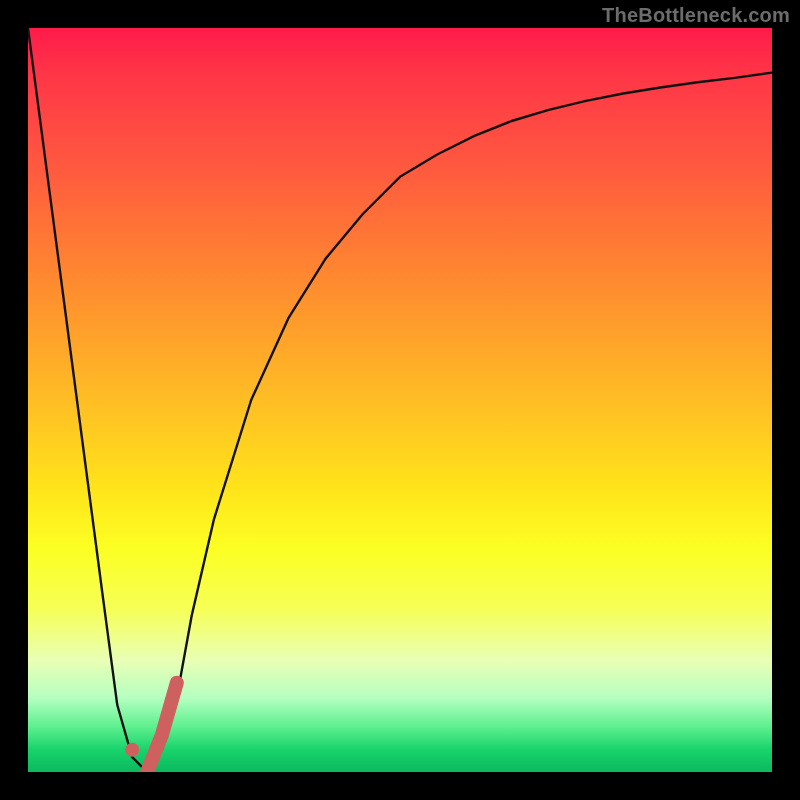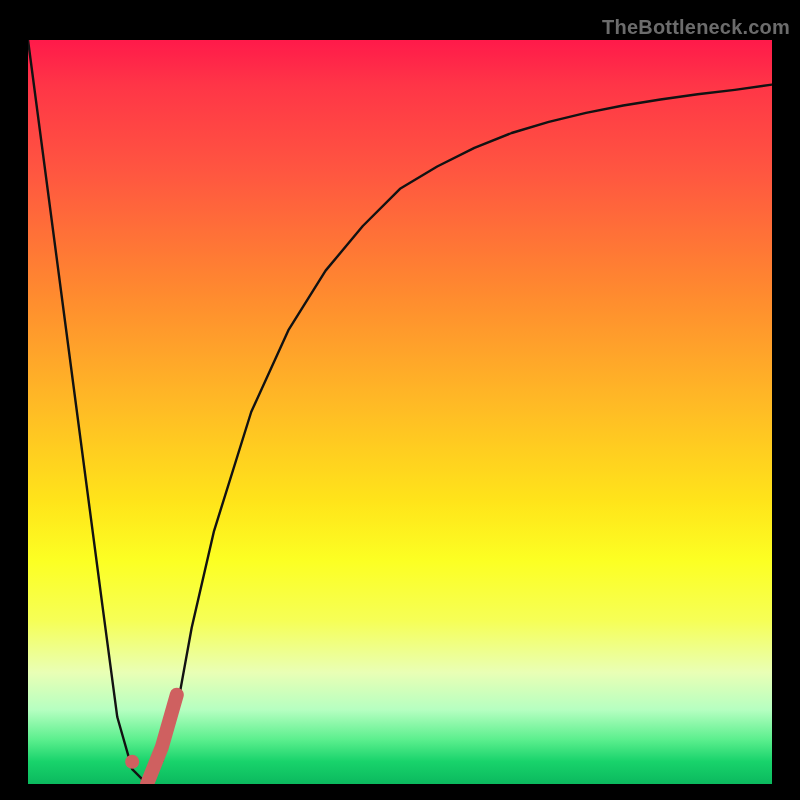--- a/index.html
+++ b/index.html
@@ -8,21 +8,20 @@
     width: 800px;
     height: 800px;
     background: #000;
     overflow: hidden;
   }
   .chart-wrap {
     position: relative;
     width: 800px;
     height: 606px;
     background: #000;
-    margin-top: 12px;
   }
   .plot-area {
     position: absolute;
     left: 28px;
     top: 28px;
     width: 744px;
     height: 744px;
     overflow: hidden;
   }
   .gradient-bg {

